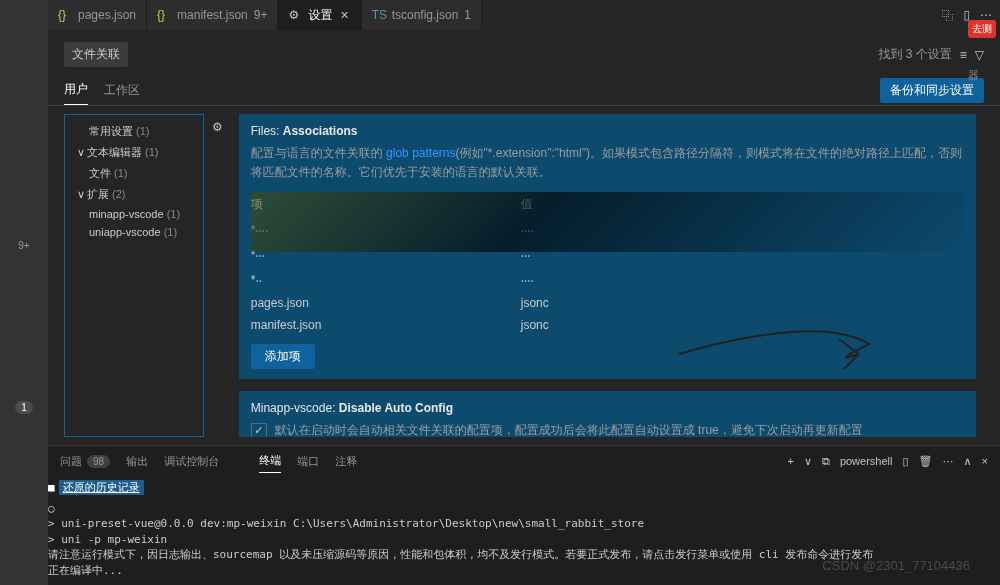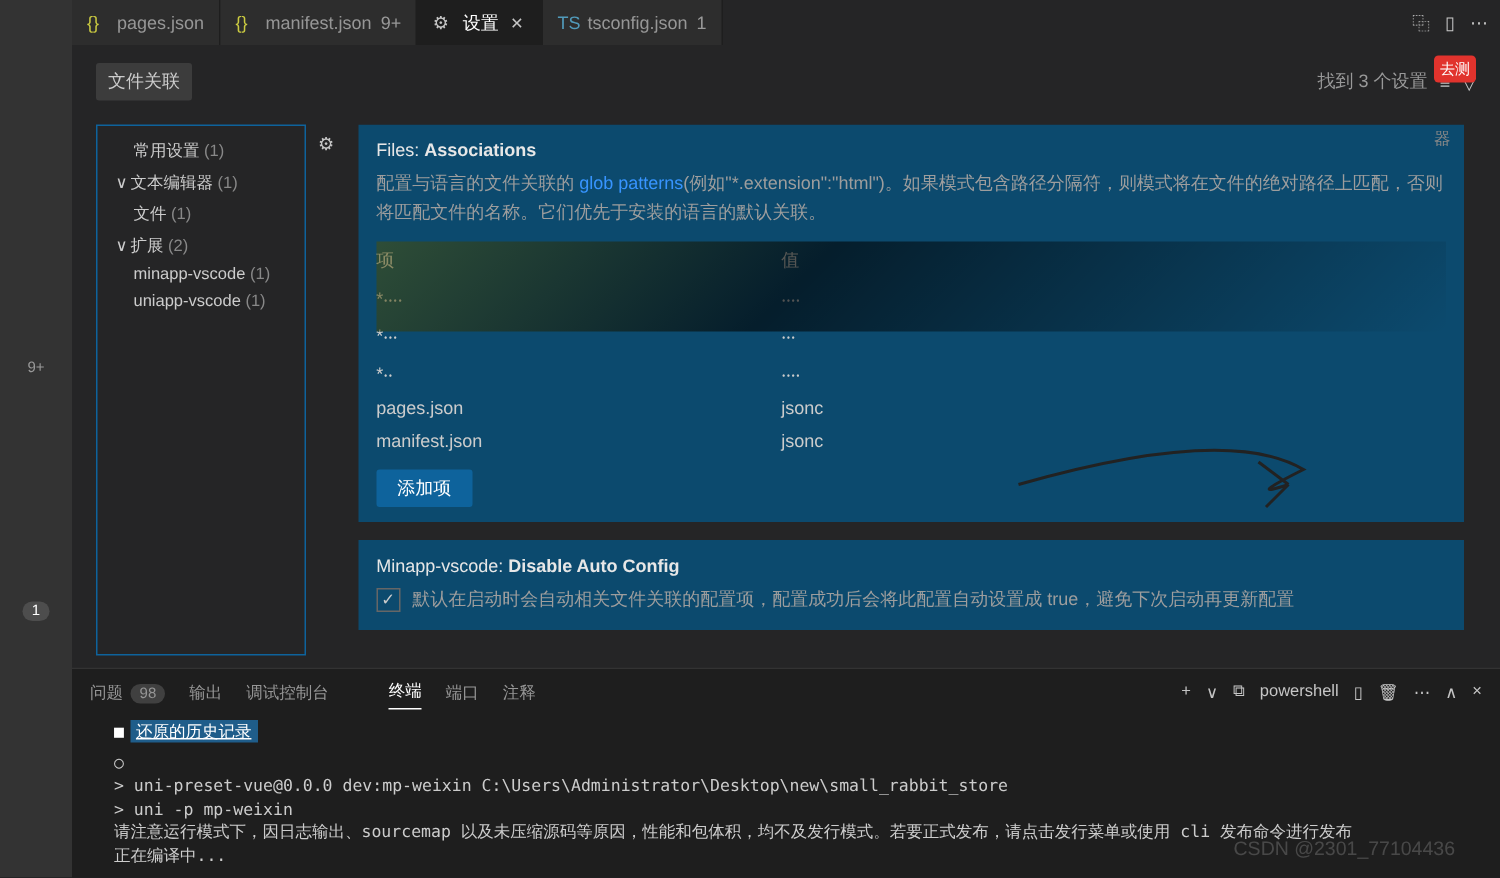--- a/index.html
+++ b/index.html
@@ -72,28 +72,28 @@
 
 .panel { position: absolute; left: 48px; bottom: 0; right: 0; height: 140px; background: #1e1e1e; border-top: 1px solid #333; }
 .panel-tabs { height: 30px; display: flex; align-items: center; padding: 0 12px; gap: 16px; font-size: 11px; }
 .panel-tab { color: #969696; cursor: pointer; padding: 4px 0; }
 .panel-tab.active { color: #fff; border-bottom: 1px solid #fff; margin-left: 24px; }
 .panel-tab .badge { background: #404040; border-radius: 8px; padding: 1px 6px; font-size: 10px; margin-left: 2px; }
 .panel-spacer { flex: 1; }
 .panel-actions { display: flex; gap: 10px; align-items: center; color: #c5c5c5; }
 .term-name { font-size: 11px; }
 
-.panel-body { padding: 4px 28px; font-family: Consolas, monospace; font-size: 11px; color: #ccc; }
+.panel-body { padding: 4px 0; font-family: Consolas, monospace; font-size: 11px; color: #ccc; }
 .history-line { margin-bottom: 6px; }
 .history-bullet { color: #fff; margin-right: 4px; }
 .history-text { background: #1f5d8a; color: #fff; padding: 1px 4px; text-decoration: underline; }
 .term-line { color: #ccc; line-height: 1.4; }
 
 
-.right-overlay { position: absolute; right: 16px; top: 20px; width: 28px; margin-top: 17px; }
+.right-overlay { position: absolute; right: 4px; top: 20px; width: 28px; }
 .red-badge { background: #e1332d; color: #fff; font-size: 10px; padding: 2px 4px; border-radius: 3px; }
 .gray-chip { color: #888; font-size: 11px; margin-top: 30px; }
 
 
 .watermark { position: absolute; right: 30px; bottom: 12px; color: rgba(200,200,200,0.25); font-size: 13px; pointer-events: none; }
 </style>
 </head>
 <body>
 
 <div class="activity-bar">
@@ -134,20 +134,26 @@
   <div class="settings-header">
     <div class="search-label">文件关联</div>
     <div class="search-spacer"></div>
     <div class="search-count">找到 3 个设置</div>
     <div class="search-icons">
       <span>≡</span>
       <span>▽</span>
     </div>
   </div>
 
+  <div class="settings-tabs">
+    <div class="settings-tab active">用户</div>
+    <div class="settings-tab">工作区</div>
+    <div class="spacer"></div>
+    <button class="sync-btn">备份和同步设置</button>
+  </div>
 
   <div class="settings-body">
     <div class="settings-nav">
       <div class="nav-item sub"><span>常用设置</span> <span class="count">(1)</span></div>
       <div class="nav-item"><span class="nav-caret">∨</span><span>文本编辑器</span> <span class="count">(1)</span></div>
       <div class="nav-item sub"><span>文件</span> <span class="count">(1)</span></div>
       <div class="nav-item"><span class="nav-caret">∨</span><span>扩展</span> <span class="count">(2)</span></div>
       <div class="nav-item sub"><span>minapp-vscode</span> <span class="count">(1)</span></div>
       <div class="nav-item sub"><span>uniapp-vscode</span> <span class="count">(1)</span></div>
     </div>

